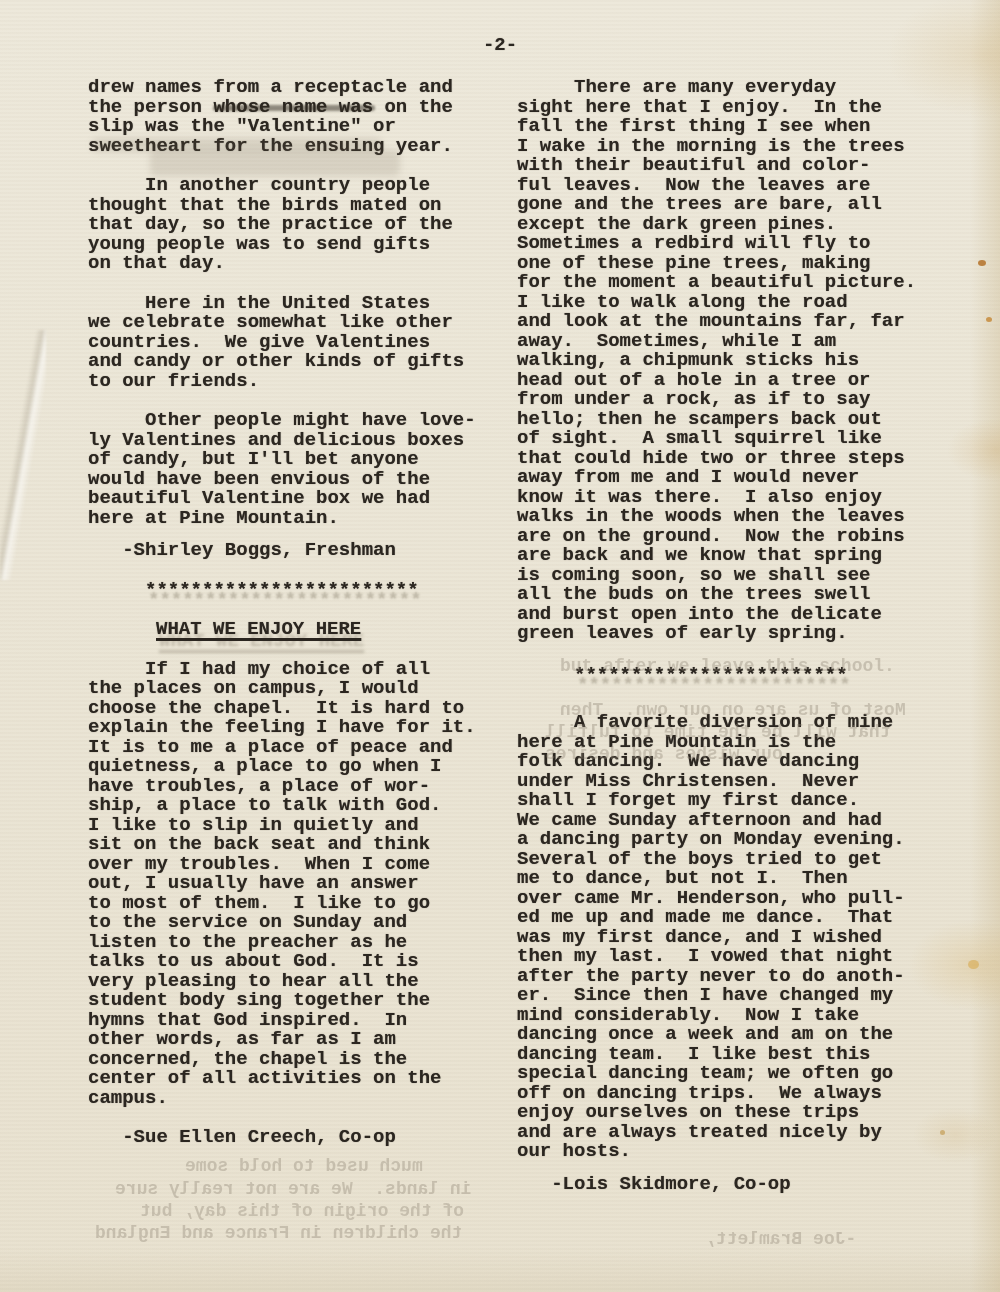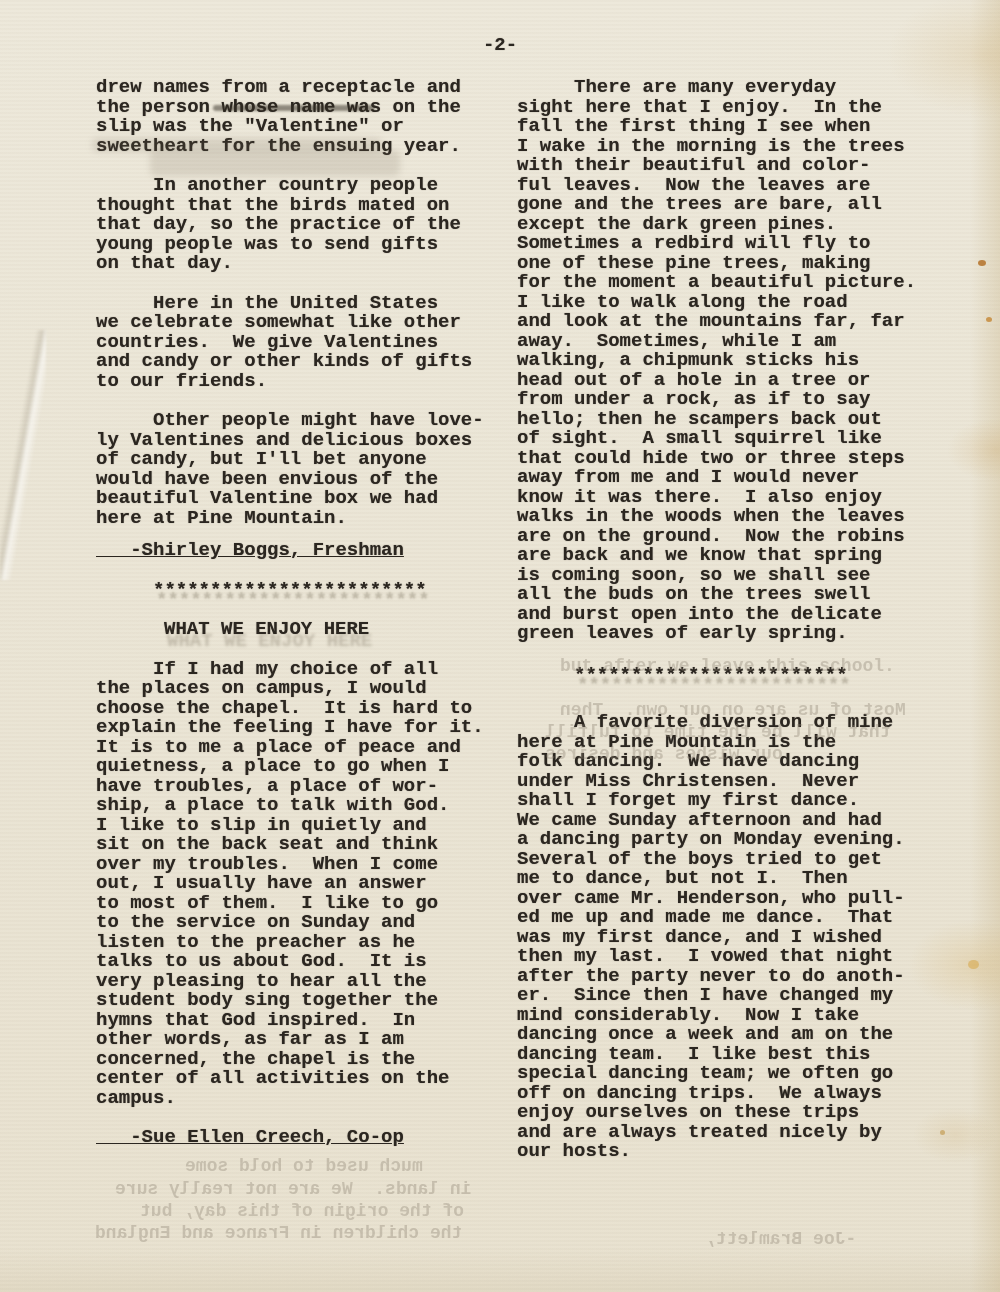--- a/index.html
+++ b/index.html
@@ -21,31 +21,31 @@
       linear-gradient(#ede8da, #e8e1cf);
   }
   .typed{
     font-size:19px;line-height:19.5px;font-weight:700;
     color:#2b2620;letter-spacing:0;
     text-shadow:0 0 1px rgba(43,38,32,0.55);
     filter:blur(0.22px);
   }
   .page-number{position:absolute;top:36px;left:430px;width:140px;text-align:center;}
   .col{position:absolute;top:78px;}
-  .col-left{left:96px;width:402px;}
+  .col-left{left:88px;width:402px;}
   .col-right{left:505px;width:452px;margin-left:12px;}
   .para{white-space:pre;margin:0 0 20px 0;}
-  .sig{white-space:pre;margin:0 0 20px 0;text-decoration:underline;}
+  .sig{white-space:pre;margin:0 0 20px 0;}
   .divider{
     white-space:pre;margin:0 0 20px 0;margin-left:57px;
     text-shadow:3px 10px 2px rgba(88,78,60,0.30), 0 0 1px rgba(43,38,32,0.55);
   }
   .heading{
     white-space:pre;margin:8px 0 20px 0;margin-left:68px;
-    text-decoration-thickness:2.5px;text-underline-offset:4px;
+    text-decoration:underline;text-decoration-thickness:2.5px;text-underline-offset:4px;
     text-shadow:3px 12px 3px rgba(88,78,60,0.28), 0 0 1px rgba(43,38,32,0.55);
   }
   .bleed{
     position:absolute;white-space:pre;
     font-size:18px;line-height:19.5px;font-weight:700;
     color:#8d8373;opacity:0.36;filter:blur(0.45px);
   }
   .mirrored{transform:scaleX(-1);}
   .smudge{position:absolute;background:rgba(50,43,34,0.5);filter:blur(1.2px);border-radius:3px;}
   .smudge-soft{position:absolute;background:rgba(110,98,80,0.16);filter:blur(3px);border-radius:6px;}
@@ -160,20 +160,21 @@
 after the party never to do anoth-
 er.  Since then I have changed my
 mind considerably.  Now I take
 dancing once a week and am on the
 dancing team.  I like best this
 special dancing team; we often go
 off on dancing trips.  We always
 enjoy ourselves on these trips
 and are always treated nicely by
 our hosts.</div>
+    <div class="typed sig" style="margin-top:-7px">   -Lois Skidmore, Co-op</div>
   </div>
 
   <div class="bleed mirrored" style="left:185px;top:1157px">much used to hold some</div>
   <div class="bleed mirrored" style="left:115px;top:1180px">in lands.  We are not really sure</div>
   <div class="bleed mirrored" style="left:140px;top:1202px">of the origin of this day, but</div>
   <div class="bleed mirrored" style="left:95px;top:1224px">the children in France and England</div>
   <div class="bleed" style="left:560px;top:657px">but after we leave this school.</div>
   <div class="bleed mirrored" style="left:560px;top:701px">Most of us are on our own.  Then</div>
   <div class="bleed mirrored" style="left:545px;top:723px">that will be the time to fulfill</div>
   <div class="bleed mirrored" style="left:545px;top:745px">our wishes and desires</div>

